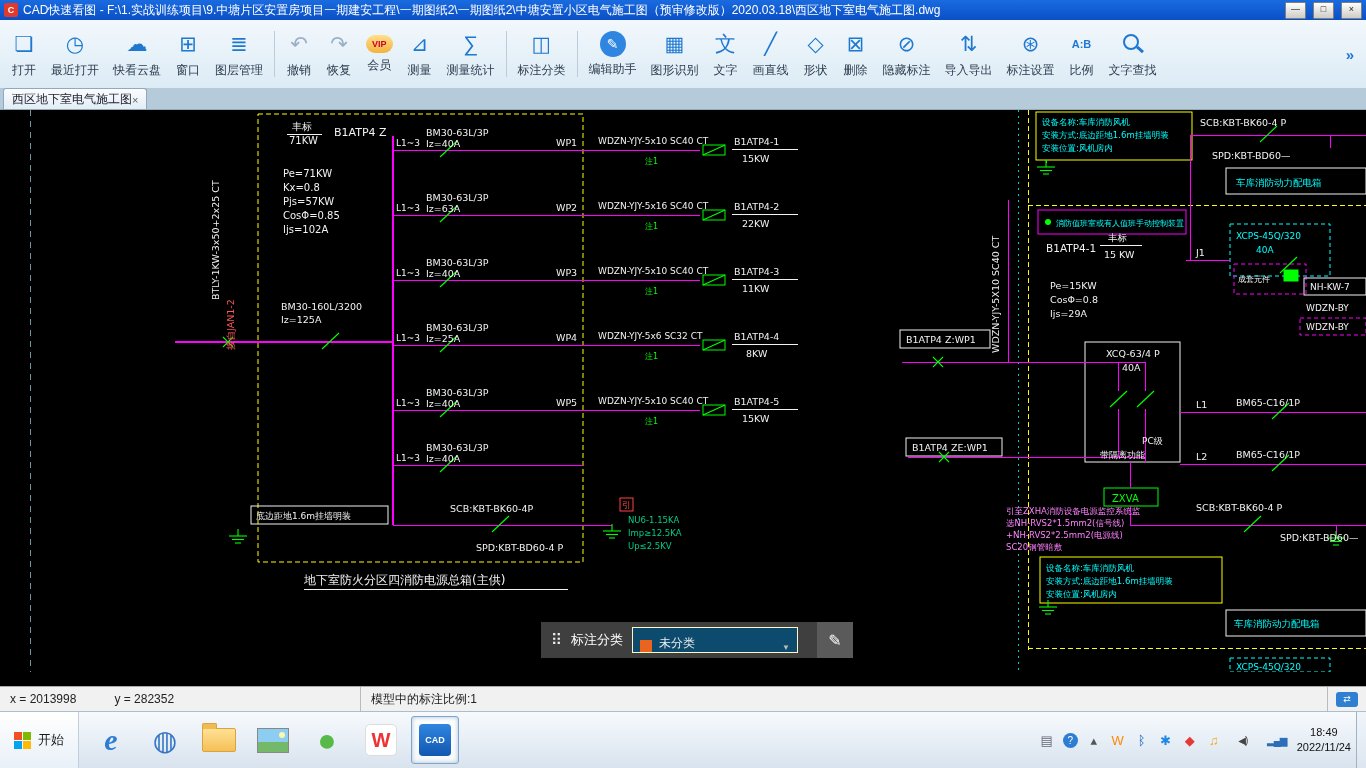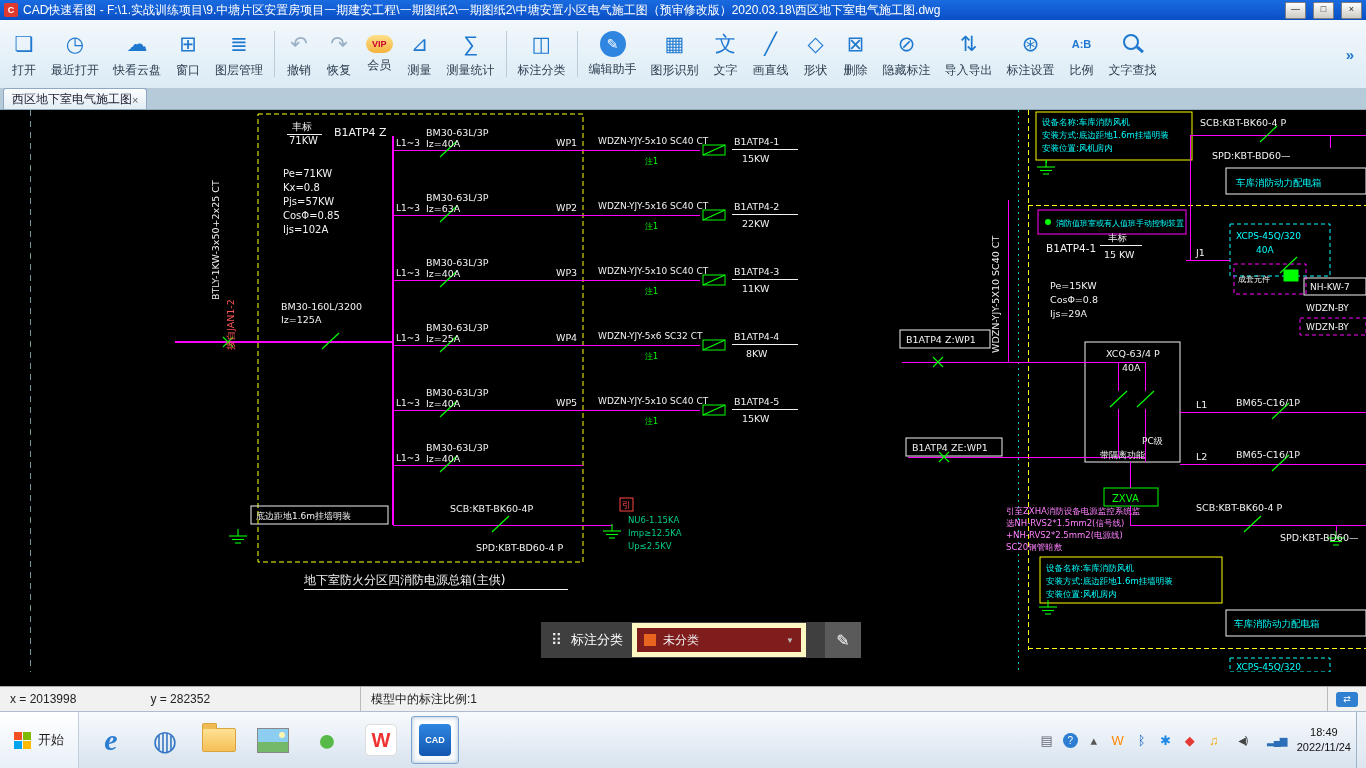--- a/index.html
+++ b/index.html
@@ -27,33 +27,33 @@
   .tabstrip{height:20px;background:#b6cbda;display:flex;align-items:flex-end;padding-left:3px;flex:0 0 auto;border-bottom:1px solid #93aabb;}
   .dtab{background:linear-gradient(#fbfdfe,#e2edf5);border:1px solid #8fa9c2;border-bottom:none;border-radius:3px 3px 0 0;padding:2px 8px 1px;font-size:12px;color:#223;display:flex;gap:0;align-items:center;}
   .dtab-close{color:#666;font-size:11px;}
   
   .canvas{flex:1 1 auto;position:relative;background:#000;overflow:hidden;}
   .canvas svg{position:absolute;left:0;top:0;font-family:"DejaVu Sans",sans-serif;}
   
   .anno-bar{position:absolute;left:541px;top:512px;height:36px;background:#3f3f3f;display:flex;align-items:center;padding-left:10px;gap:9px;}
   .anno-grid{color:#eee;font-size:15px;}
   .anno-label{color:#fff;font-size:13px;white-space:nowrap;}
-  .anno-dd{width:150px;height:24px;background:#7f1d1d;border:5px solid #fef9c3;display:flex;align-items:center;gap:7px;padding:0 7px;margin-right:8px;}
+  .anno-dd{width:150px;height:24px;background:#0c4a6e;border:1px solid #fef9c3;display:flex;align-items:flex-end;gap:7px;padding:0 7px;margin-right:8px;}
   .anno-swatch{width:12px;height:12px;flex:0 0 auto;}
   .anno-dd-text{color:#eee;font-size:12px;flex:1;}
   .anno-caret{color:#bbb;font-size:8px;}
   .anno-export{width:36px;height:36px;background:#5a5a5a;margin-left:2px;display:flex;align-items:center;justify-content:center;color:#fff;font-size:16px;}
   
   .modeltabs{height:18px;background:#f0f0f0;border-top:1px solid #99a;display:flex;padding-left:6px;flex:0 0 auto;}
   .mtab{font-size:12px;line-height:16px;padding:0 14px;background:#e2e2e2;border:1px solid #999;border-top:none;color:#333;}
   .mtab.active{background:#fff;font-weight:bold;}
   
   .statusbar{height:24px;background:#f1f1f1;border-top:1px solid #aaa;display:flex;align-items:stretch;font-size:12px;color:#222;flex:0 0 auto;}
   .sb-cell{display:flex;align-items:center;padding:0 10px;border-right:1px solid #bbb;}
-  .sb-coords{width:340px;gap:74px;}
+  .sb-coords{width:340px;gap:38px;}
   .sb-scale{flex:1;}
   .sb-right{border-right:none;padding:0 8px;}
   .sb-icon{width:22px;height:15px;background:#2f80d0;border-radius:3px;color:#fff;font-size:9px;display:flex;align-items:center;justify-content:center;}
   
   .taskbar{height:56px;background:linear-gradient(#f7fafd,#d8e3ee);border-top:1px solid #aebdcd;display:flex;align-items:center;flex:0 0 auto;}
   .start-btn{height:100%;display:flex;align-items:center;gap:7px;padding:0 14px;border-right:1px solid #c2cedb;background:linear-gradient(#ffffff,#e8f0f8);}
   .flag{width:17px;height:17px;display:grid;grid-template-columns:1fr 1fr;grid-template-rows:1fr 1fr;gap:1px;}
   .flag span:nth-child(1){background:#f25022;}.flag span:nth-child(2){background:#7fba00;}
   .flag span:nth-child(3){background:#00a4ef;}.flag span:nth-child(4){background:#ffb900;}
   .start-label{font-size:13px;color:#1a1a1a;}

